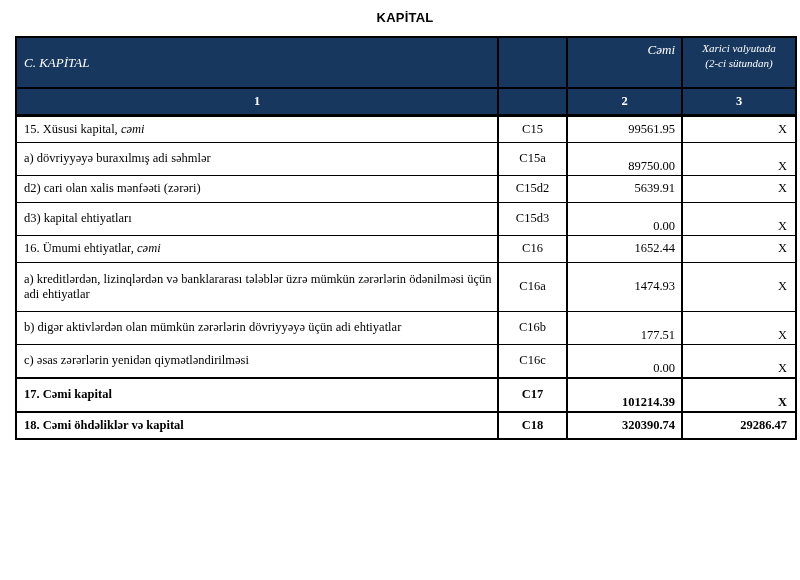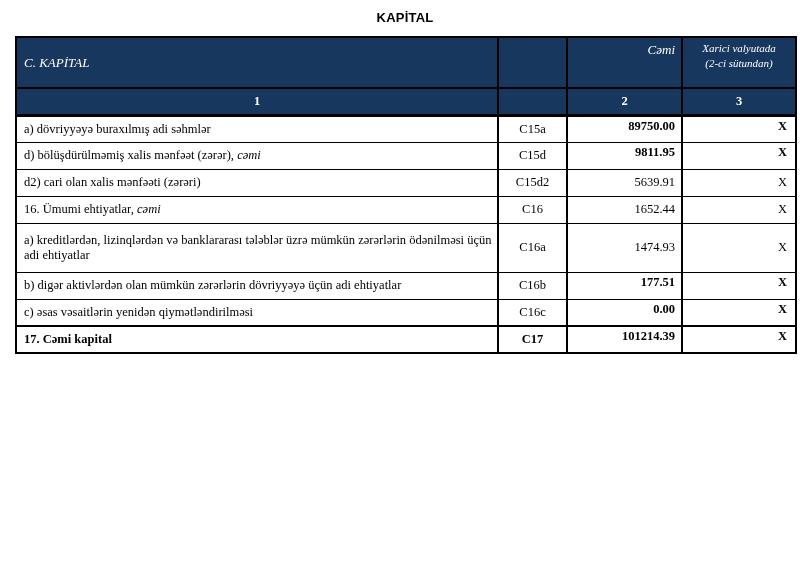--- a/index.html
+++ b/index.html
@@ -45,21 +45,21 @@
     border-bottom-width: 3px;
   }
   
   tbody tr { height: 27px; }
   tbody tr.tall { height: 49px; }
   tbody td { background: #fff; font-size: 12.5px; vertical-align: middle; }
   td.c-label   { text-align: left; padding: 2px 4px 2px 7px; line-height: 14.5px; }
   td.c-code    { text-align: center; }
   td.c-total   { text-align: right; padding-right: 6px; }
   td.c-foreign { text-align: right; padding-right: 8px; }
-  tr.vtop td.c-total, tr.vtop td.c-foreign { vertical-align: top; padding-top: 2px; font-weight: bold; }
+  tr.vtop td.c-total, tr.vtop td.c-foreign { vertical-align: top; padding-top: 16px; }
   tr.r-bold td { font-weight: bold; border-top-width: 2px; border-bottom-width: 2px; }
   .lbl-italic { font-style: italic; }
 </style>
 </head>
 <body>
 
 <div class="page-title">KAPİTAL</div>
 
 <table class="capital">
   <colgroup>
@@ -79,36 +79,42 @@
       </td>
     </tr>
     <tr class="hrow2">
       <td>1</td>
       <td></td>
       <td>2</td>
       <td>3</td>
     </tr>
   </thead>
   <tbody id="tbody">
+      <tr>
+    <td class="c-label"><span class="lbl-main">15. Xüsusi kapital, </span><span class="lbl-italic">cəmi</span></td>
+    <td class="c-code">C15</td>
+    <td class="c-total">99561.95</td>
+    <td class="c-foreign">X</td>
+  </tr>
       <tr class="vtop">
     <td class="c-label"><span class="lbl-main">a) dövriyyəyə buraxılmış adi səhmlər</span><span class="lbl-italic"></span></td>
     <td class="c-code">C15a</td>
     <td class="c-total">89750.00</td>
     <td class="c-foreign">X</td>
   </tr>
-      <tr class="vtop">
-    <td class="c-label"><span class="lbl-main">d) bölüşdürülməmiş xalis mənfəət (zərər), </span><span class="lbl-italic">cəmi</span></td>
-    <td class="c-code">C15d</td>
-    <td class="c-total">9811.95</td>
-    <td class="c-foreign">X</td>
-  </tr>
       <tr>
     <td class="c-label"><span class="lbl-main">d2) cari olan xalis mənfəəti (zərəri)</span><span class="lbl-italic"></span></td>
     <td class="c-code">C15d2</td>
     <td class="c-total">5639.91</td>
+    <td class="c-foreign">X</td>
+  </tr>
+      <tr class="vtop">
+    <td class="c-label"><span class="lbl-main">d3) kapital ehtiyatları</span><span class="lbl-italic"></span></td>
+    <td class="c-code">C15d3</td>
+    <td class="c-total">0.00</td>
     <td class="c-foreign">X</td>
   </tr>
       <tr>
     <td class="c-label"><span class="lbl-main">16. Ümumi ehtiyatlar, </span><span class="lbl-italic">cəmi</span></td>
     <td class="c-code">C16</td>
     <td class="c-total">1652.44</td>
     <td class="c-foreign">X</td>
   </tr>
       <tr class="tall">
     <td class="c-label"><span class="lbl-main">a) kreditlərdən, lizinqlərdən və banklararası  tələblər üzrə mümkün zərərlərin ödənilməsi üçün adi ehtiyatlar</span><span class="lbl-italic"></span></td>
@@ -116,25 +122,31 @@
     <td class="c-total">1474.93</td>
     <td class="c-foreign">X</td>
   </tr>
       <tr class="vtop">
     <td class="c-label"><span class="lbl-main">b) digər aktivlərdən olan mümkün zərərlərin dövriyyəyə üçün adi ehtiyatlar</span><span class="lbl-italic"></span></td>
     <td class="c-code">C16b</td>
     <td class="c-total">177.51</td>
     <td class="c-foreign">X</td>
   </tr>
       <tr class="vtop">
-    <td class="c-label"><span class="lbl-main">c) əsas vəsaitlərin yenidən qiymətləndirilməsi</span><span class="lbl-italic"></span></td>
+    <td class="c-label"><span class="lbl-main">c) əsas zərərlərin yenidən qiymətləndirilməsi</span><span class="lbl-italic"></span></td>
     <td class="c-code">C16c</td>
     <td class="c-total">0.00</td>
     <td class="c-foreign">X</td>
   </tr>
       <tr class="r-bold vtop">
     <td class="c-label"><span class="lbl-main">17. Cəmi kapital</span><span class="lbl-italic"></span></td>
     <td class="c-code">C17</td>
     <td class="c-total">101214.39</td>
     <td class="c-foreign">X</td>
   </tr>
+      <tr class="r-bold">
+    <td class="c-label"><span class="lbl-main">18. Cəmi öhdəliklər və kapital</span><span class="lbl-italic"></span></td>
+    <td class="c-code">C18</td>
+    <td class="c-total">320390.74</td>
+    <td class="c-foreign">29286.47</td>
+  </tr>
     </tbody>
 </table>
 
 </body></html>

